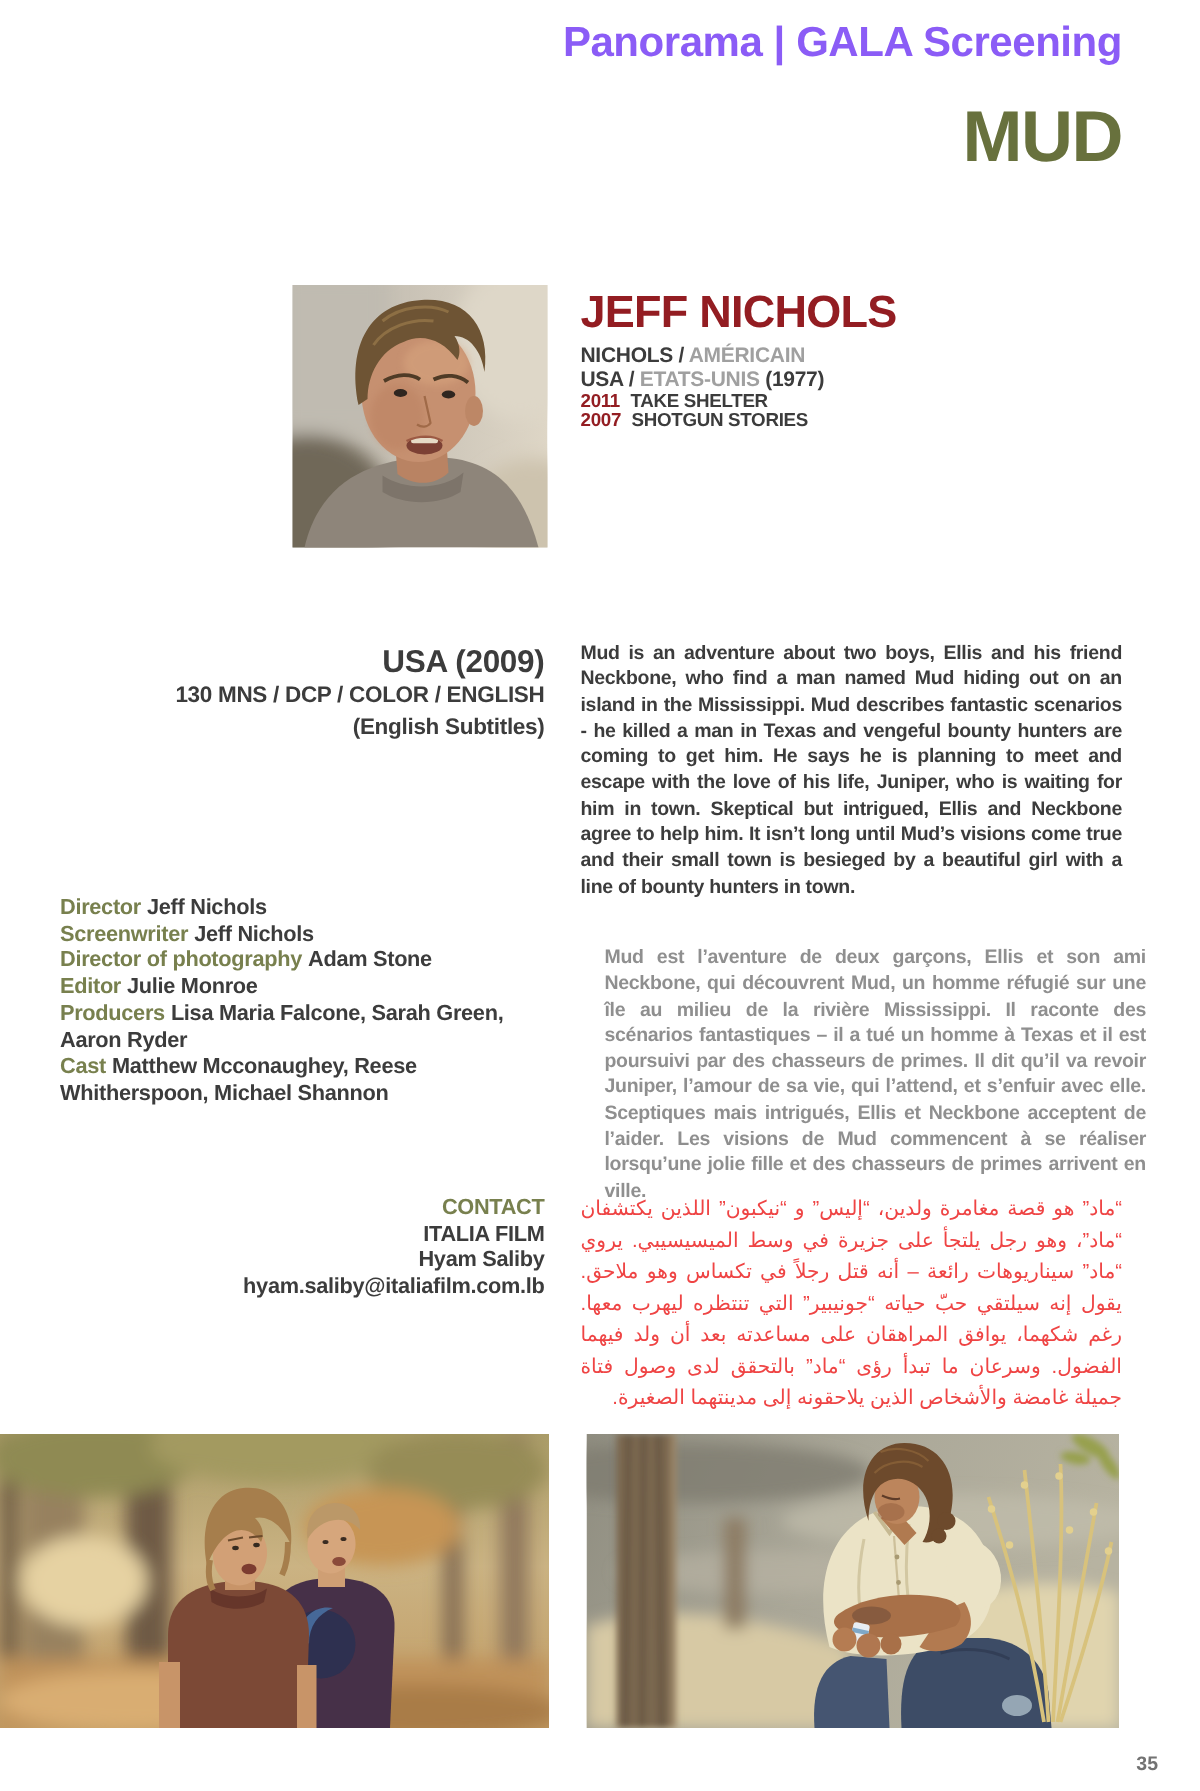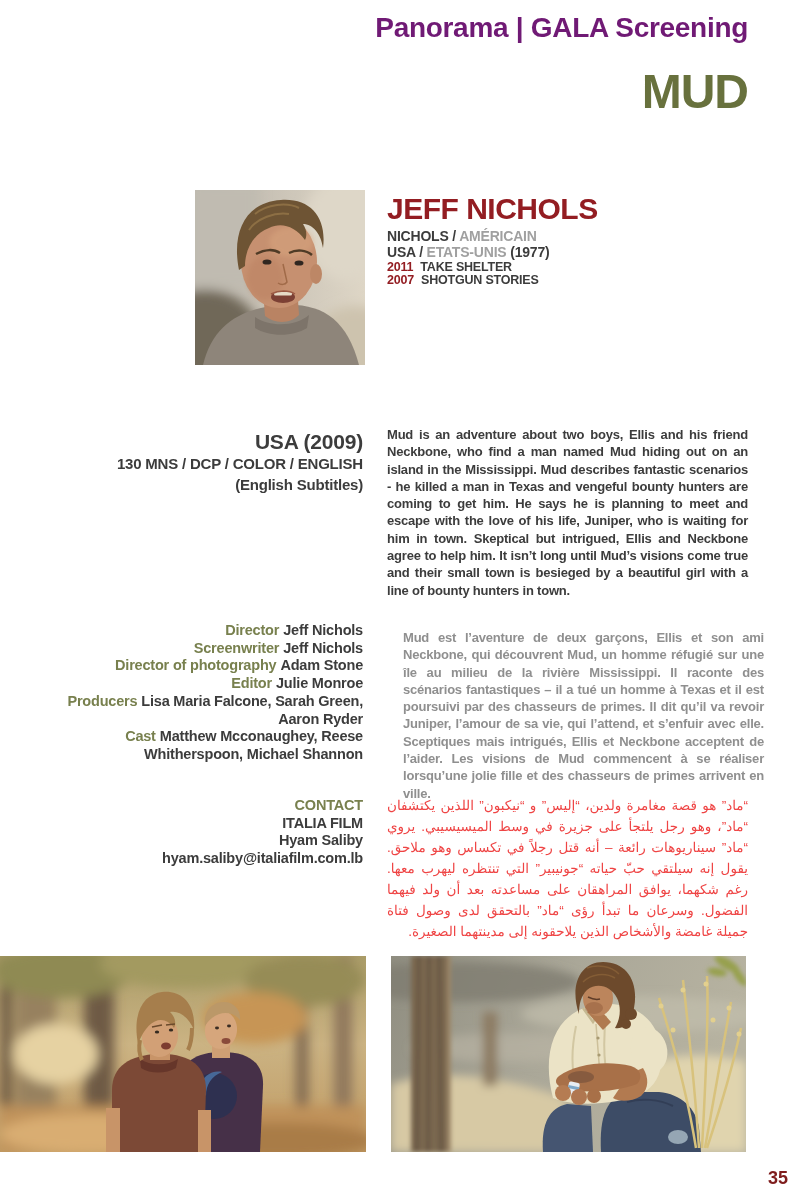--- a/index.html
+++ b/index.html
@@ -7,21 +7,21 @@
     position: relative;
     width: 800px; height: 1194px;
     background: #ffffff;
     font-family: "Liberation Sans", sans-serif;
     overflow: hidden;
   }
   
   .header-line {
     position: absolute; top: 12px; right: 52px;
     font-size: 28px; font-weight: bold; letter-spacing: -0.3px;
-    color: #701a75;
+    color: #8b5cf6;
   }
   .film-title {
     position: absolute; top: 68px; right: 52px;
     font-size: 48px; font-weight: bold; letter-spacing: -1px;
     color: #68713d; line-height: 1;
   }
   
   .portrait {
     position: absolute; left: 195px; top: 190px;
     width: 170px; height: 175px;
@@ -38,22 +38,22 @@
   .filmo-row { font-size: 12.5px; font-weight: bold; line-height: 13px; color: #3c3c3c; letter-spacing: -0.2px; }
   .filmo-year { color: #931d22; margin-right: 7px; }
   
   .film-info {
     position: absolute; left: 40px; top: 430px; width: 323px;
     text-align: right; color: #3c3c3c; letter-spacing: -0.2px;
   }
   .fi-country { font-size: 21px; font-weight: bold; line-height: 23px; }
   .fi-specs, .fi-subs { font-size: 15px; font-weight: 600; line-height: 21px; }
   .credits {
-    position: absolute; left: 40px; top: 622px; width: 323px;
-    text-align: right; font-size: 14.5px; line-height: 17.7px;
+    position: absolute; left: 40px; top: 597px; width: 323px;
+    text-align: left; font-size: 14.5px; line-height: 17.7px;
     font-weight: bold; letter-spacing: -0.2px;
   }
   .c-label { color: #78804e; }
   .c-value { color: #3c3c3c; margin-left: 4px; }
   .contact {
     position: absolute; left: 40px; top: 797px; width: 323px;
     text-align: right; font-size: 14.5px; line-height: 17.7px; letter-spacing: -0.2px;
   }
   .ct-heading { color: #78804e; font-weight: bold; }
   .ct-company { color: #3c3c3c; font-weight: bold; }
@@ -75,22 +75,22 @@
     font-size: 13.5px; line-height: 21px;
     color: #ef4444; text-align: justify; margin: 0;
     direction: rtl;
   }
   
   .still-left  { position: absolute; left: 0px;   top: 956px; width: 366px; height: 196px; }
   .still-right { position: absolute; left: 391px; top: 956px; width: 355px; height: 196px; }
   .still-left svg, .still-right svg { display:block; width:100%; height:100%; }
   
   .page-number {
-    position: absolute; top: 1168px; right: 12px;
-    font-size: 18px; font-weight: 600; color: #7f1d1d;
+    position: absolute; top: 1168px; right: 28px;
+    font-size: 13px; font-weight: 600; color: #737373;
   }
 </style>
 </head>
 <body>
 
 <div class="page">
 
   <div class="header-line">Panorama | GALA Screening</div>
   <div class="film-title">MUD</div>
 

